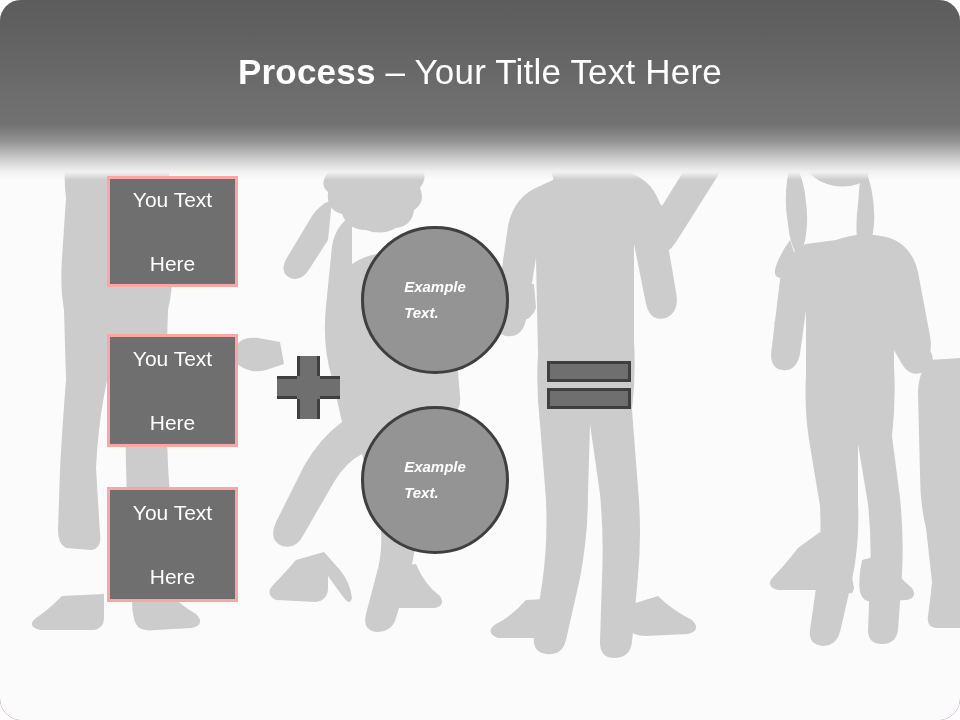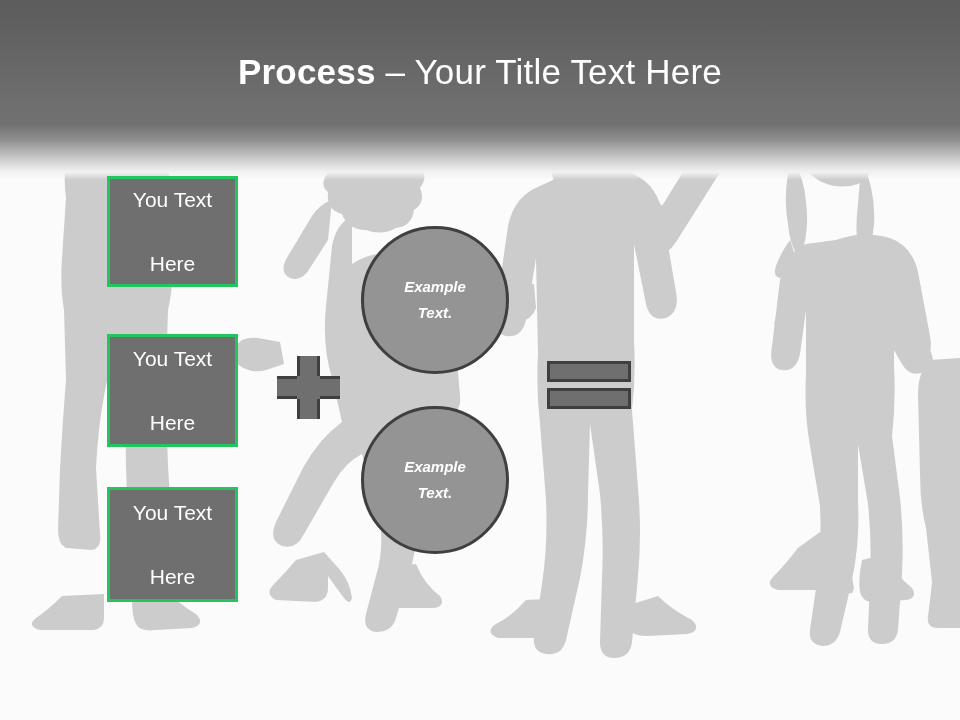--- a/index.html
+++ b/index.html
@@ -11,20 +11,21 @@
   body {
     font-family: "Liberation Sans", sans-serif;
   }
 
   #slide {
     position: relative;
     width: 960px;
     height: 720px;
     overflow: hidden;
     background: #701a75;
+    border-radius: 21px;
   }
 
   
   .bg-base {
     position: absolute;
     inset: 0;
     background: #fbfbfb;
   }
 
   .bg-silhouettes {
@@ -72,21 +73,21 @@
   }
   .title .rest {
     font-weight: normal;
   }
 
   
   .box {
     position: absolute;
     box-sizing: border-box;
     background: #6f6f6f;
-    border: 3px solid #22c55e;
+    border: 3px solid #fca5a5;
     color: #ffffff;
     font-size: 21px;
     line-height: 32px;
     text-align: center;
     display: flex;
     align-items: center;
     justify-content: center;
   }
   .box span { display: block; }
 
@@ -139,21 +140,20 @@
     width: 148px;
     height: 148px;
     border-radius: 50%;
     background: #949494;
     border: 3px solid #3f3f3f;
     color: #ffffff;
     font-size: 15px;
     line-height: 26px;
     font-weight: bold;
     font-style: italic;
-    text-align: center;
     display: flex;
     align-items: center;
     justify-content: center;
   }
   #circle-1 { left: 361px; top: 226px; }
   #circle-2 { left: 361px; top: 406px; }
 
   
   .result-box {
     position: absolute;

